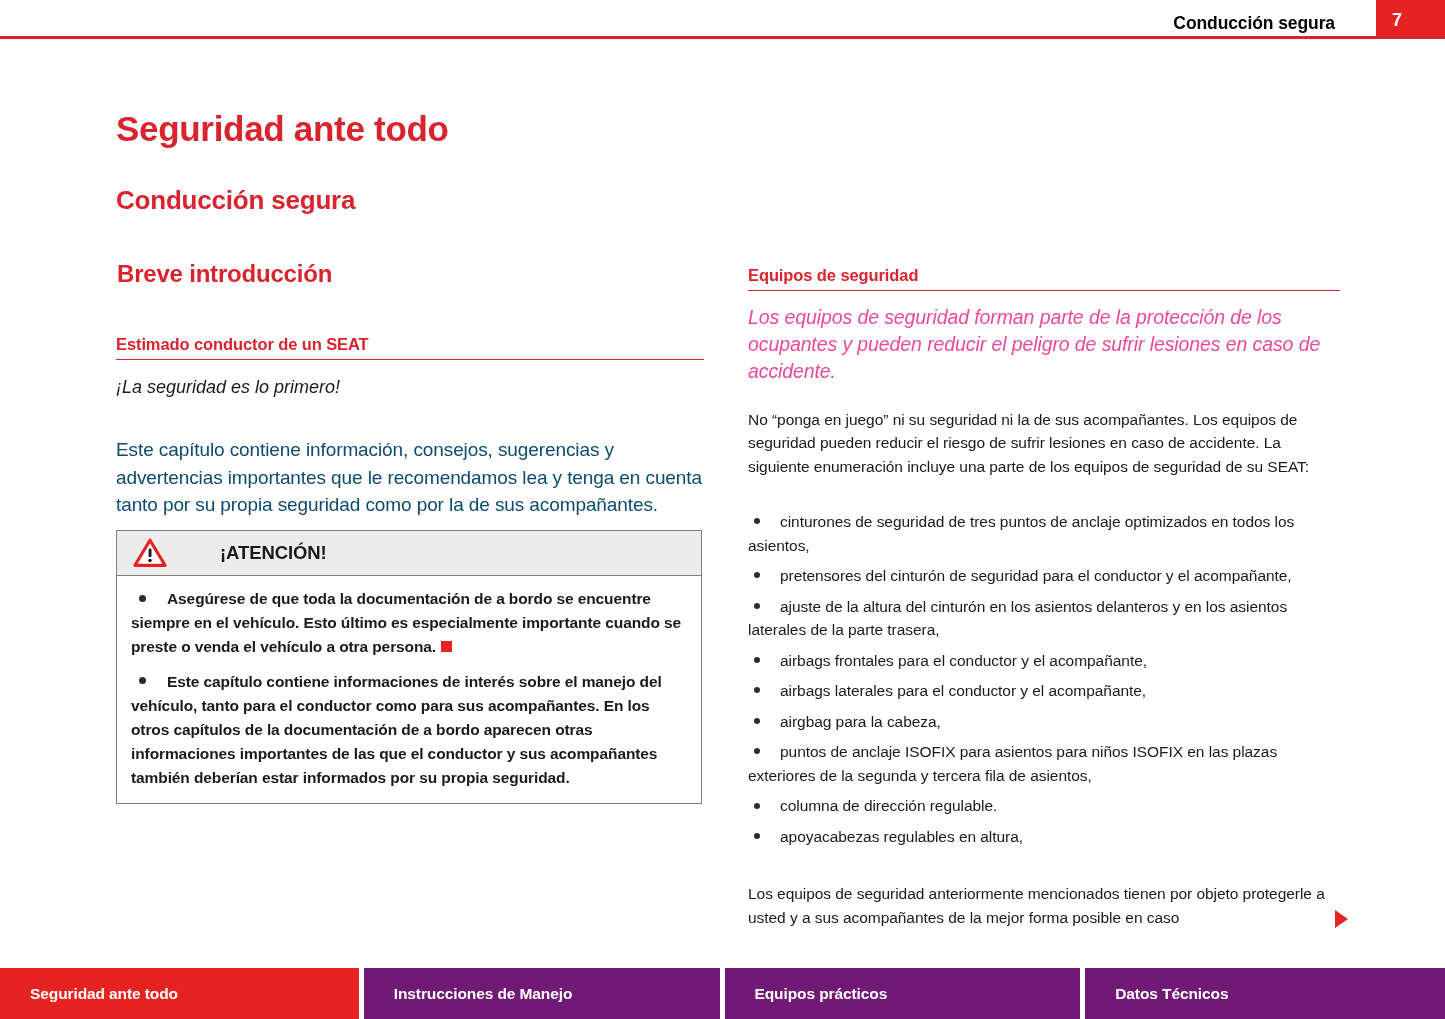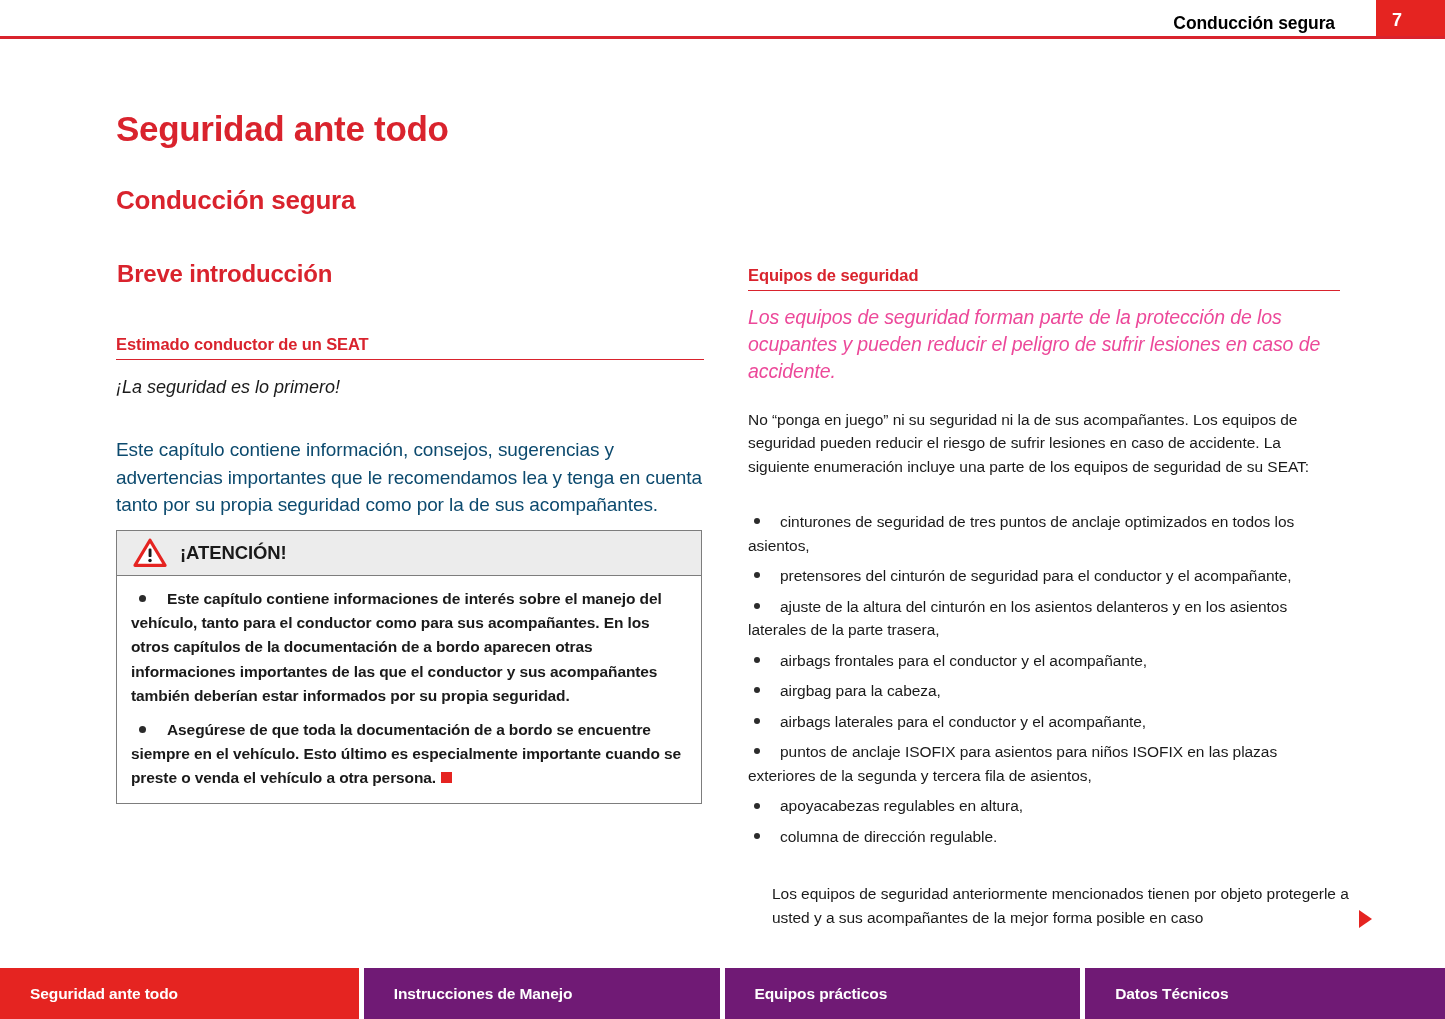--- a/index.html
+++ b/index.html
@@ -208,21 +208,20 @@
 
   .closing-para {
     position: absolute;
     top: 844px;
     left: 0;
     width: 592px;
     font-size: 15.5px;
     line-height: 1.56;
     color: #1a1a1a;
     letter-spacing: -0.05px;
-    margin-left: 24px;
   }
   .cont-arrow {
     position: absolute;
     right: -8px;
     top: 28px;
     width: 0; height: 0;
     border-left: 13px solid #e52421;
     border-top: 9px solid transparent;
     border-bottom: 9px solid transparent;
   }
@@ -238,20 +237,21 @@
     box-sizing: border-box;
   }
   .warning-head {
     background: #ececec;
     border-bottom: 1px solid #7d7d7d;
     height: 45px;
     display: flex;
     align-items: center;
     padding-left: 16px;
     box-sizing: border-box;
+    gap: 40px;
   }
   .warn-triangle {
     width: 34px;
     height: 30px;
     flex: 0 0 auto;
     margin-right: 13px;
   }
   .warning-head-label {
     font-size: 18.5px;
     font-weight: bold;
@@ -354,25 +354,25 @@
         <svg class="warn-triangle" viewBox="0 0 34 30">
           <path d="M17 2.2 L32 27.3 L2 27.3 Z" fill="#ffffff" stroke="#e52421" stroke-width="3.2" stroke-linejoin="round"></path>
           <rect x="15.6" y="10.5" width="2.9" height="8.6" rx="1.2" fill="#1a1a1a"></rect>
           <circle cx="17" cy="22.4" r="1.75" fill="#1a1a1a"></circle>
         </svg>
         <span class="warning-head-label">¡ATENCIÓN!</span>
       </div>
       <div class="warning-body">
         <div class="warn-item">
           <span class="dot"></span>
-          <span class="wtext">Este capítulo contiene informaciones de interés sobre el manejo del vehículo, tanto para el conductor como para sus acompañantes. En los otros capítulos de la documentación de a bordo aparecen otras informaciones importantes de las que el conductor y sus acompañantes también deberían estar informados por su propia seguridad.</span>
+          <span class="wtext"><span>Asegúrese de que toda la documentación de a bordo se encuentre siempre en el vehículo. Esto último es especialmente importante cuando se preste o venda el vehículo a otra persona.</span><span class="end-marker"></span></span>
         </div>
         <div class="warn-item">
           <span class="dot"></span>
-          <span class="wtext"><span>Asegúrese de que toda la documentación de a bordo se encuentre siempre en el vehículo. Esto último es especialmente importante cuando se preste o venda el vehículo a otra persona.</span><span class="end-marker"></span></span>
+          <span class="wtext">Este capítulo contiene informaciones de interés sobre el manejo del vehículo, tanto para el conductor como para sus acompañantes. En los otros capítulos de la documentación de a bordo aparecen otras informaciones importantes de las que el conductor y sus acompañantes también deberían estar informados por su propia seguridad.</span>
         </div>
       </div>
     </div>
 
   </div>
 
   <div class="col-right">
 
     <div class="ruled-heading rh-right">Equipos de seguridad</div>
 
@@ -392,37 +392,37 @@
       <div class="bullet-item">
         <span class="dot"></span>
         <span class="btext">ajuste de la altura del cinturón en los asientos delanteros y en los asientos laterales de la parte trasera,</span>
       </div>
       <div class="bullet-item">
         <span class="dot"></span>
         <span class="btext">airbags frontales para el conductor y el acompañante,</span>
       </div>
       <div class="bullet-item">
         <span class="dot"></span>
+        <span class="btext">airbags laterales para el conductor y el acompañante,</span>
+      </div>
+      <div class="bullet-item">
+        <span class="dot"></span>
         <span class="btext">airgbag para la cabeza,</span>
       </div>
       <div class="bullet-item">
         <span class="dot"></span>
-        <span class="btext">airbags laterales para el conductor y el acompañante,</span>
-      </div>
-      <div class="bullet-item">
-        <span class="dot"></span>
         <span class="btext">puntos de anclaje ISOFIX para asientos para niños ISOFIX en las plazas exteriores de la segunda y tercera fila de asientos,</span>
       </div>
       <div class="bullet-item">
         <span class="dot"></span>
+        <span class="btext">columna de dirección regulable.</span>
+      </div>
+      <div class="bullet-item">
+        <span class="dot"></span>
         <span class="btext">apoyacabezas regulables en altura,</span>
-      </div>
-      <div class="bullet-item">
-        <span class="dot"></span>
-        <span class="btext">columna de dirección regulable.</span>
       </div>
     </div>
 
     <div class="closing-para">
       <span>Los equipos de seguridad anteriormente mencionados tienen por objeto protegerle a usted y a sus acompañantes de la mejor forma posible en caso</span>
       <span class="cont-arrow"></span>
     </div>
 
   </div>
 </div>

